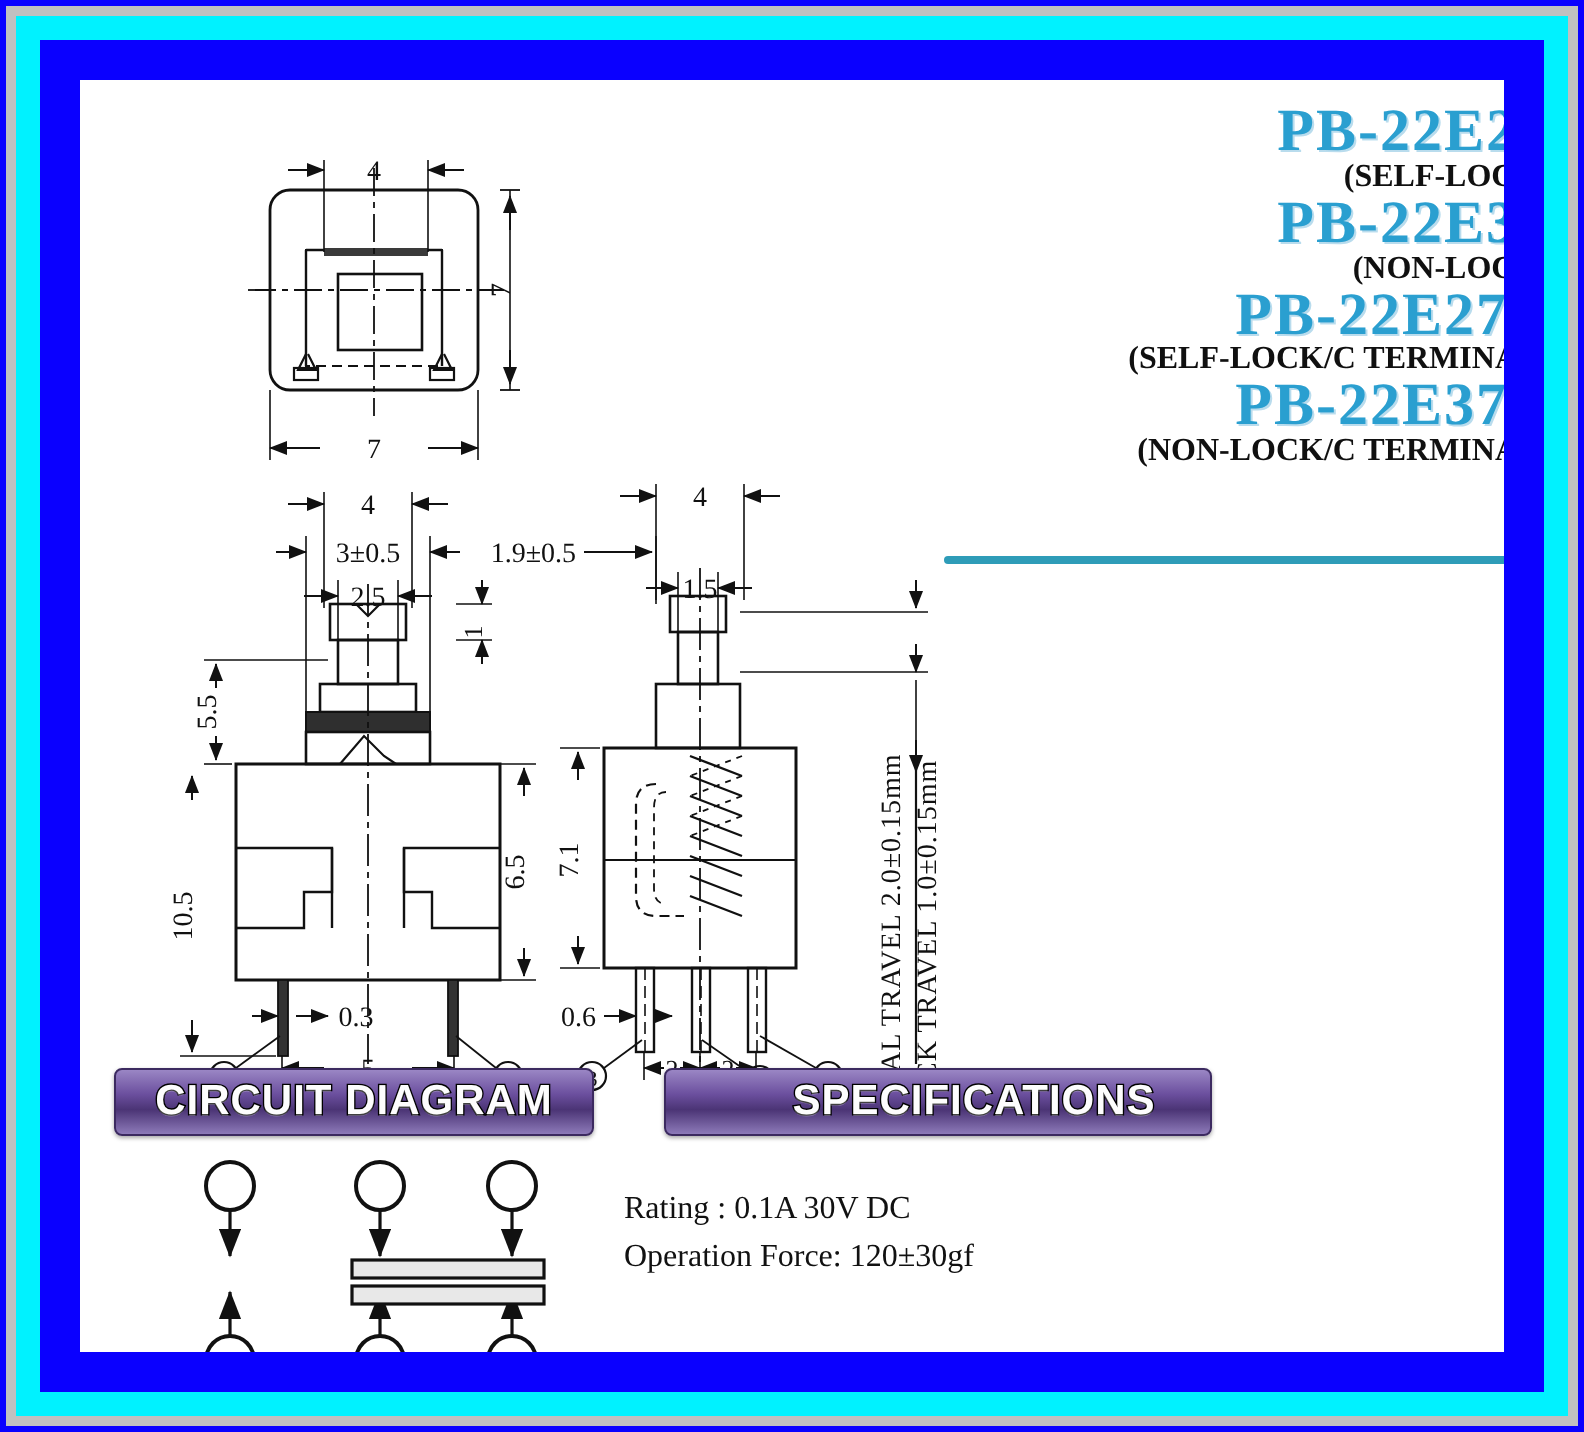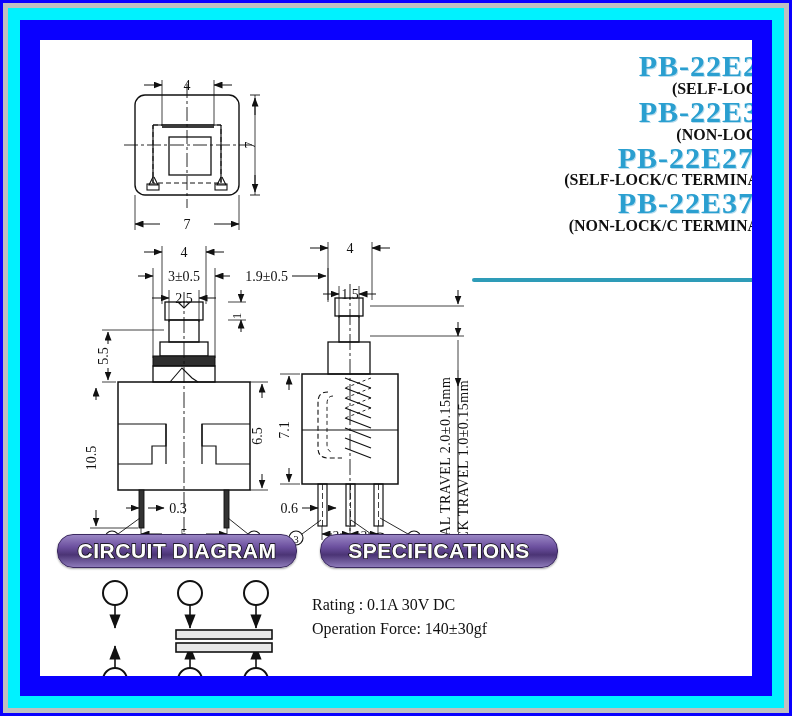--- a/index.html
+++ b/index.html
@@ -50,37 +50,37 @@
     background:#2e9cb8; border-radius:2px;
   }
 
   
   #dwg{
     position:absolute; left:0; top:0; width:752px; height:676px;
   }
 
   
   .pill{
-    position:absolute; height:32px; border-radius:16px;
+    position:absolute; height:32px; border-radius:4px;
     background:linear-gradient(180deg,#9a86c4 0%,#6b4f9e 38%,#4b3475 62%,#8d7ab9 100%);
     border:1px solid #3c2a60;
     display:flex; align-items:center; justify-content:center;
     box-shadow:0 1px 2px rgba(0,0,0,.35);
   }
   .pill span{
     font-family:"Liberation Sans",sans-serif;
     font-weight:bold; font-size:21px; color:#fdfdfd;
     letter-spacing:0.5px;
     -webkit-text-stroke:1.4px #000;
     paint-order:stroke fill;
     text-shadow:0 1px 0 rgba(255,255,255,.25);
     white-space:nowrap;
   }
   #pill-circuit{ left:17px; top:494px; width:238px; }
-  #pill-specs{  left:280px; top:494px; width:236px; }
+  #pill-specs{  left:292px; top:494px; width:236px;padding-left:36px; }
 
   
   #spec-list{
     position:absolute; left:272px; top:553px; width:260px;
     font-family:"Liberation Sans",sans-serif;
     font-size:16px; color:#111; line-height:1.52;
   }
   #spec-list div{ white-space:nowrap;font-family:Liberation Serif, serif; }
 </style>
 </head>
@@ -360,20 +360,20 @@
 
       <div class="pill" id="pill-circuit">
         <span>CIRCUIT DIAGRAM</span>
       </div>
       <div class="pill" id="pill-specs">
         <span>SPECIFICATIONS</span>
       </div>
 
       <div id="spec-list">
         <div>Rating : 0.1A 30V DC</div>
-        <div>Operation Force: 140±30gf</div>
+        <div>Operation Force: 120±30gf</div>
       </div>
 
     </div>
    </div>
   </div>
  </div>
 </div>
 
 </body></html>

